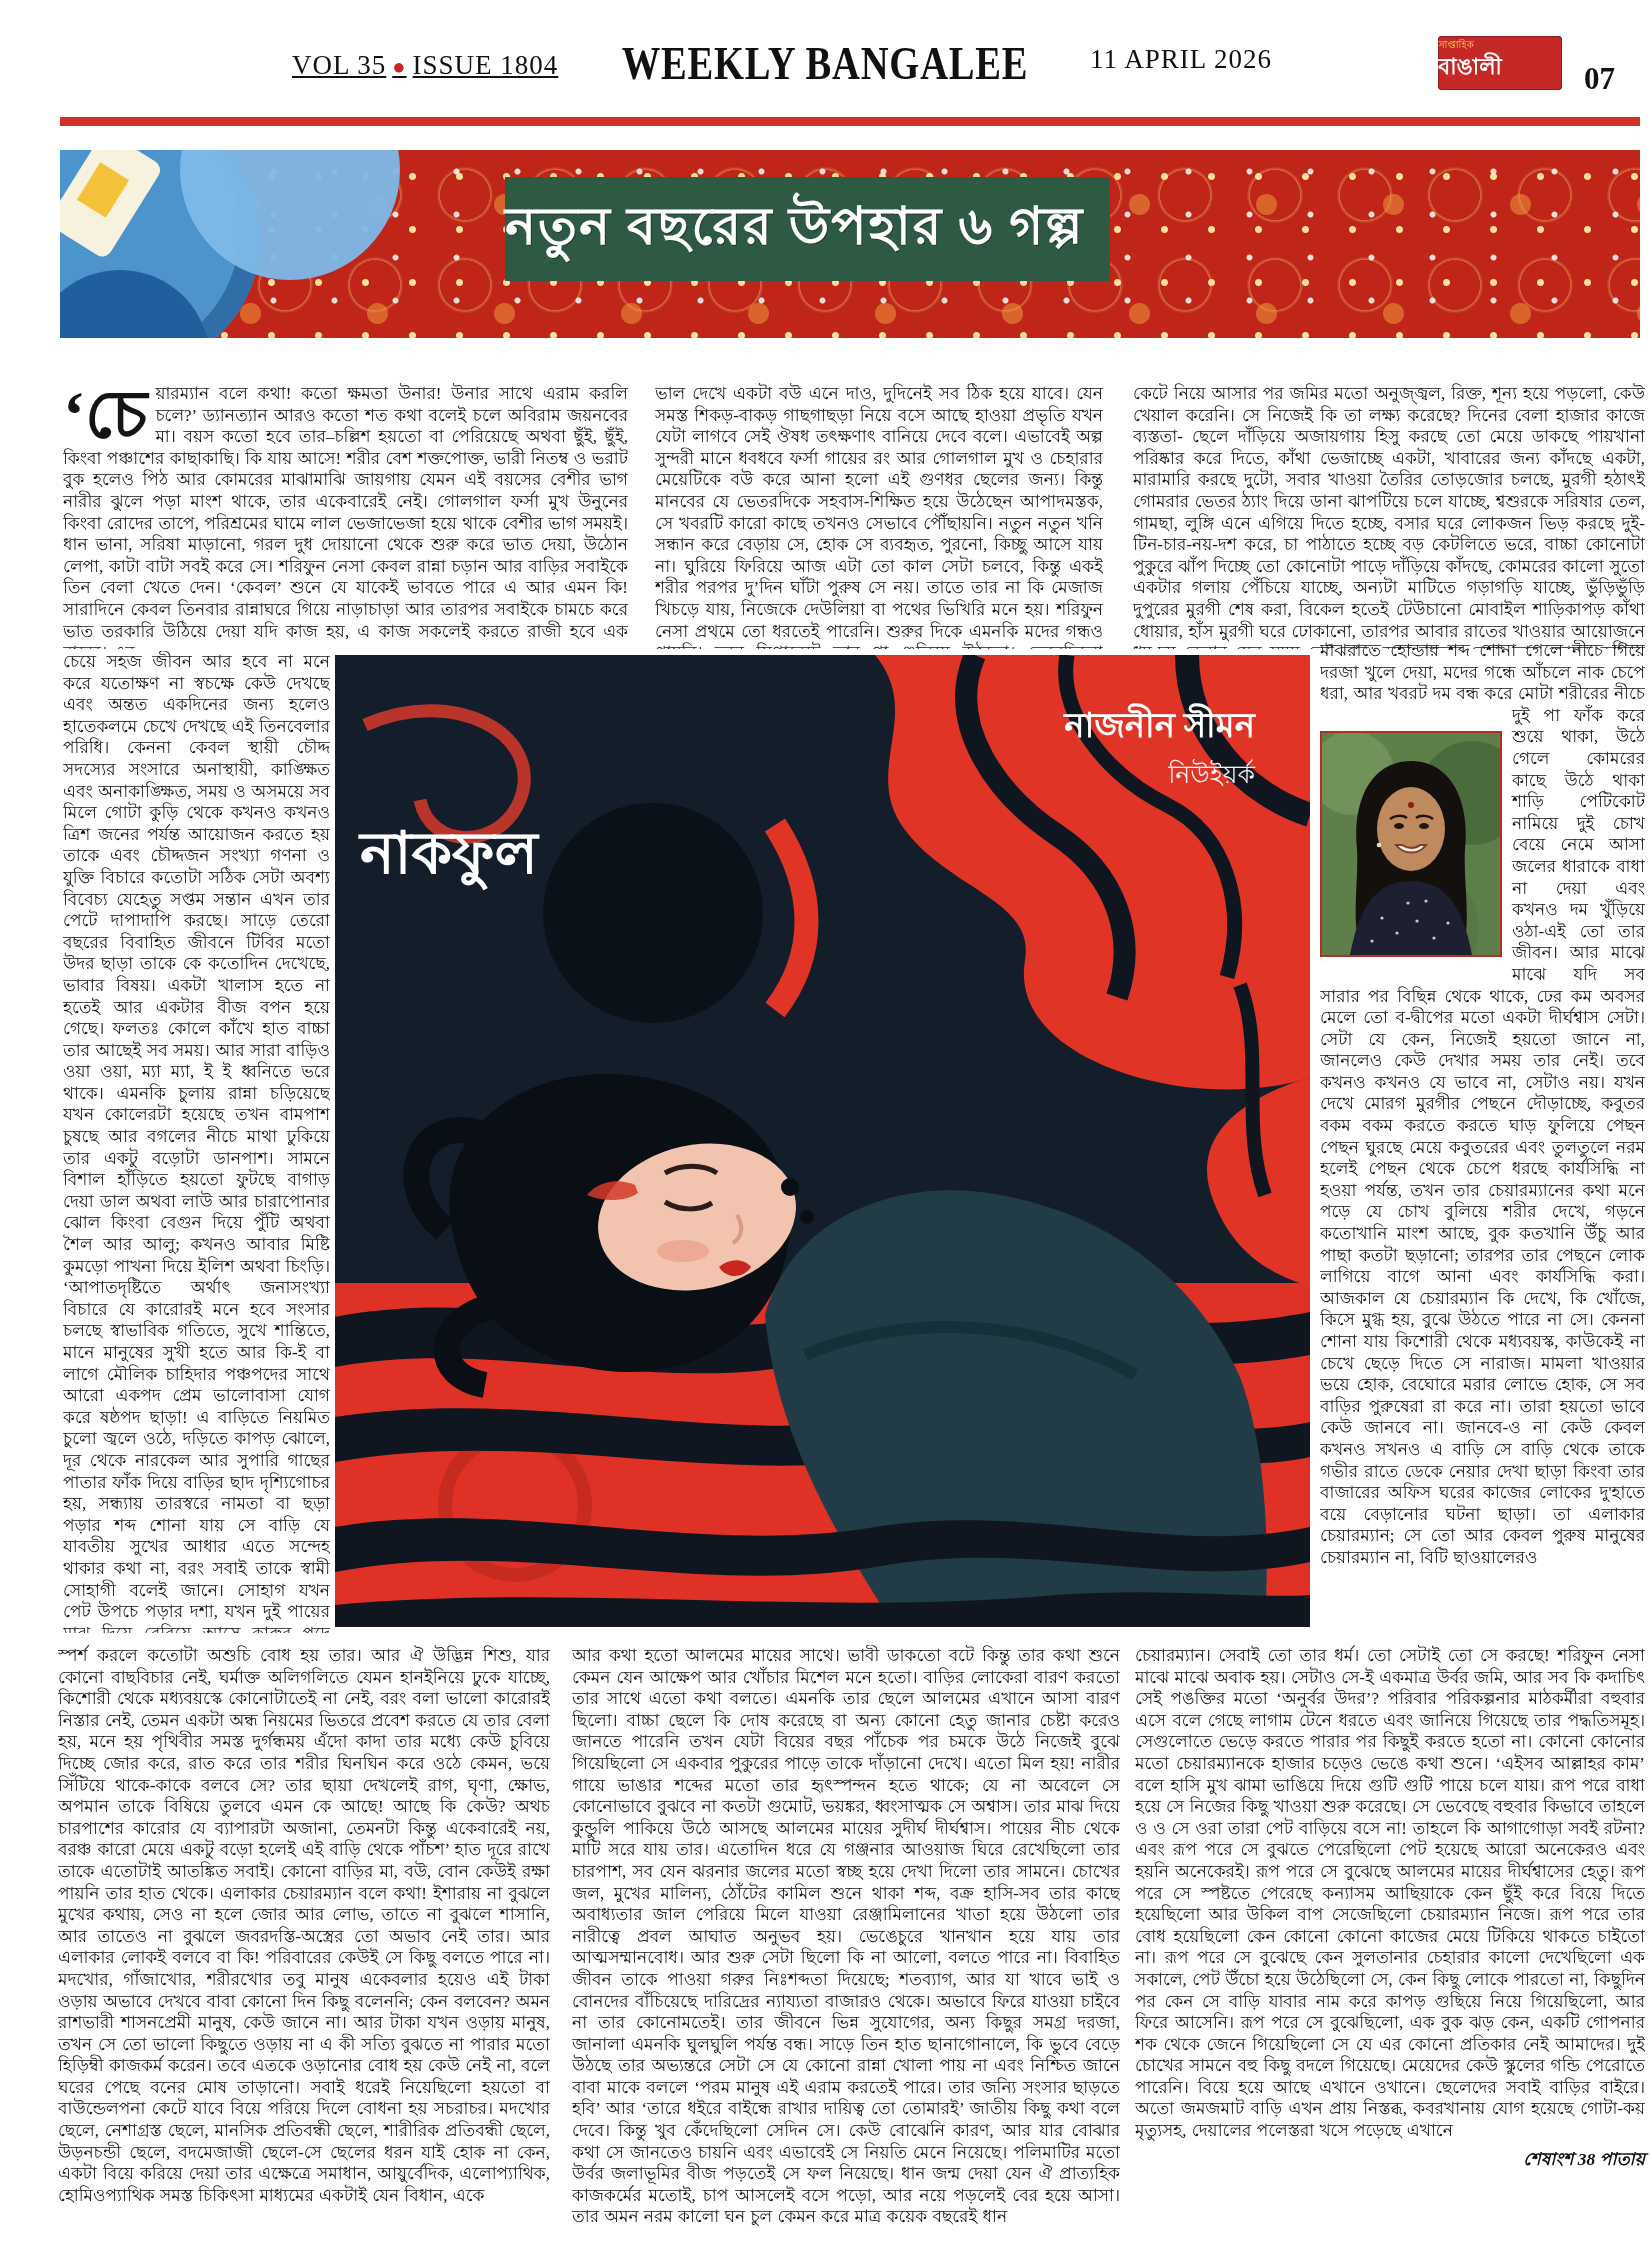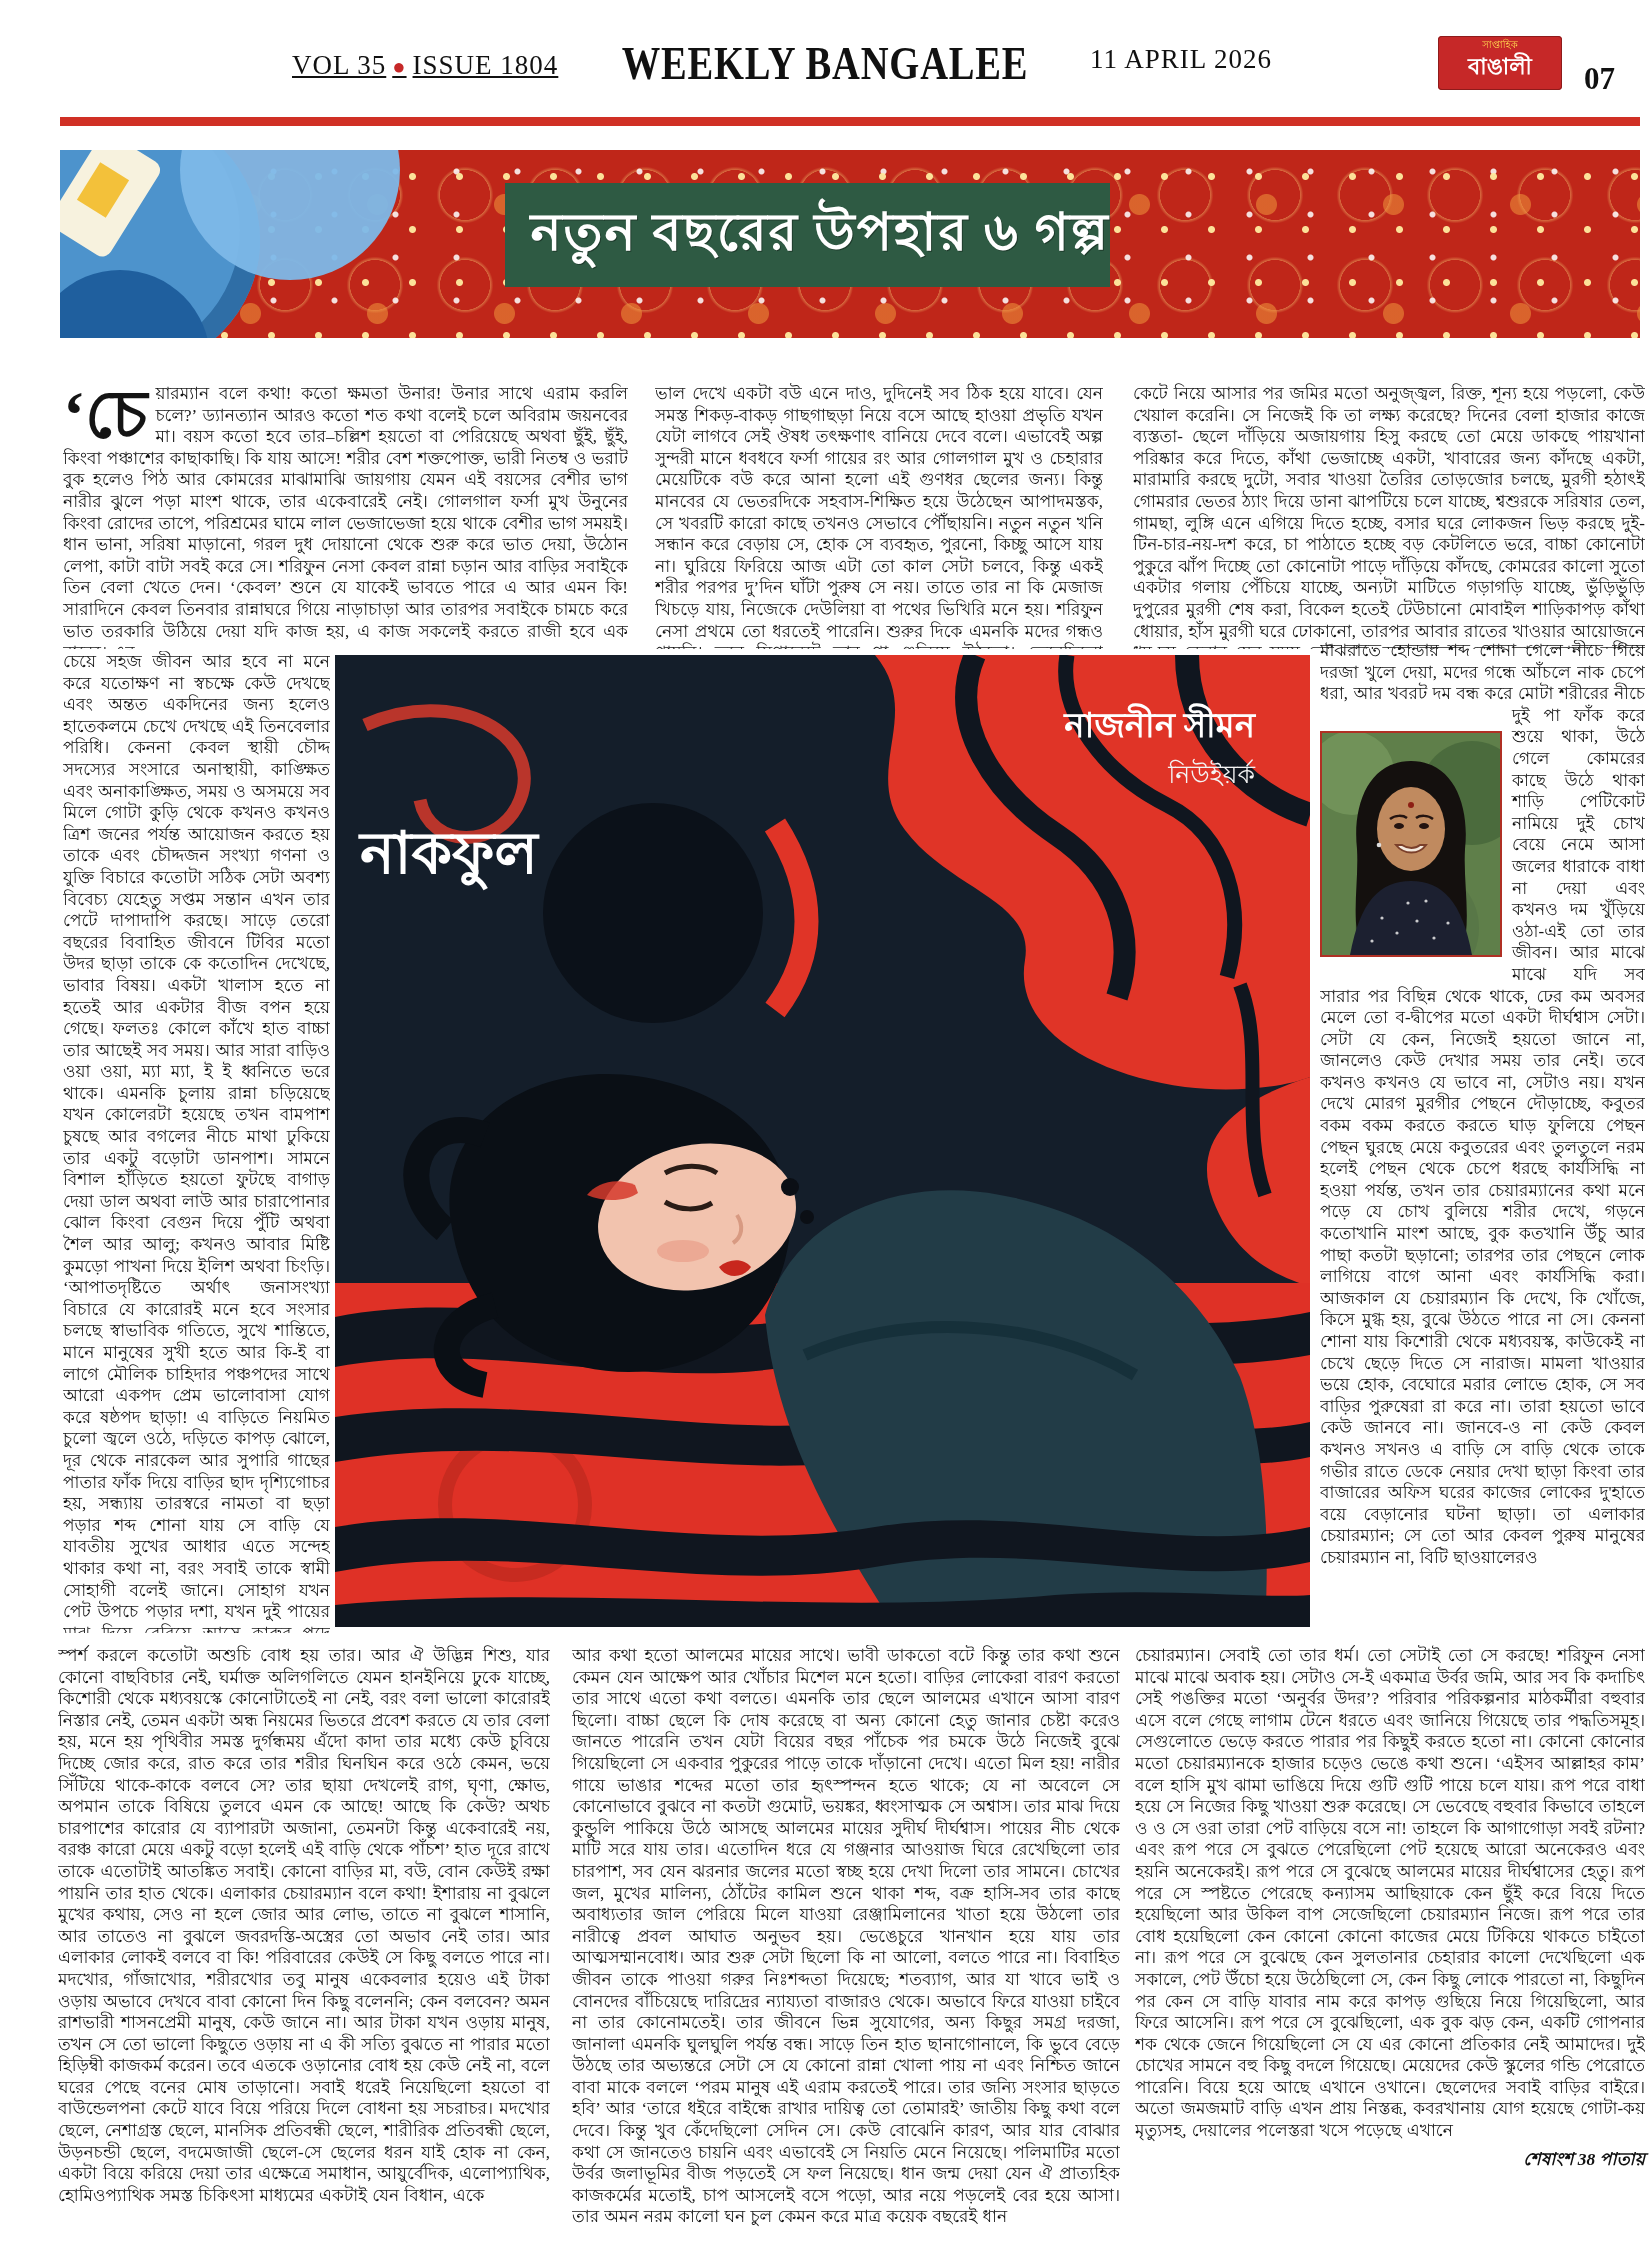--- a/index.html
+++ b/index.html
@@ -6,21 +6,21 @@
   .page{position:relative;width:1650px;height:2250px;background:#ffffff;margin:0 auto;
         font-family:"Liberation Serif","DejaVu Serif",serif;color:#111;overflow:hidden;}
   
   .hdr-vol{position:absolute;left:292px;top:50px;font-size:27px;letter-spacing:1px;color:#111;text-decoration:underline;}
   .hdr-vol .dot{color:#c62828;font-size:22px;padding:0 6px;}
   .hdr-title{position:absolute;left:0;top:36px;width:1650px;text-align:center;
              font-size:47px;font-weight:700;letter-spacing:1px;
              font-family:"Liberation Serif","DejaVu Serif",serif;transform:scaleX(.82);}
   .hdr-date{position:absolute;left:1090px;top:44px;font-size:27px;letter-spacing:1px;}
   .hdr-logo{position:absolute;left:1438px;top:36px;width:124px;height:54px;background:#c62828;
-            border-radius:4px;text-align:center;box-shadow:0 0 0 1px #8e1b1b inset;}
+            border-radius:4px;box-shadow:0 0 0 1px #8e1b1b inset;}
   .hdr-logo .lt{display:block;font-size:10px;color:#ffd54f;line-height:12px;padding-top:3px;}
   .hdr-logo .lm{display:block;font-size:22px;font-weight:700;color:#ffffff;line-height:32px;}
   .hdr-pg{position:absolute;left:1584px;top:38px;font-size:31px;font-weight:700;margin-top:23px;}
   .red-rule{position:absolute;left:60px;top:117px;width:1580px;height:9px;background:#d03025;}
   
   .banner{position:absolute;left:60px;top:150px;width:1580px;height:188px;overflow:hidden;
     background-color:#bf2619;
     background-image:
       radial-gradient(circle, rgba(255,235,160,.95) 3px, rgba(255,235,160,0) 4px),
       radial-gradient(circle, rgba(255,255,255,.85) 2.5px, rgba(255,255,255,0) 3.5px),
@@ -30,22 +30,22 @@
   .banner .blue1{position:absolute;left:-60px;top:-40px;width:260px;height:260px;border-radius:50%;
       background:#4d93cc;box-shadow:inset -20px -10px 0 #2f6ea6;}
   .banner .blue2{position:absolute;left:120px;top:-90px;width:220px;height:220px;border-radius:50%;
       background:#7db8e8;opacity:.95;}
   .banner .blue3{position:absolute;left:-30px;top:120px;width:180px;height:180px;border-radius:50%;
       background:#1f5f9e;}
   .banner .wht{position:absolute;left:10px;top:-10px;width:70px;height:110px;background:#f7f2de;
       transform:rotate(32deg);border-radius:10px;}
   .banner .yel{position:absolute;left:26px;top:18px;width:34px;height:44px;background:#f3c13a;
       transform:rotate(32deg);}
-  .green-box{position:absolute;left:445px;top:33px;width:605px;height:104px;background:#2e5a43;
-      display:flex;align-items:center;justify-content:flex-end;}
+  .green-box{position:absolute;left:445px;top:27px;width:605px;height:104px;background:#2e5a43;
+      display:flex;align-items:center;justify-content:flex-start;}
   .green-box span{color:#ffffff;font-size:52px;font-weight:700;letter-spacing:2px;
       text-shadow:1px 1px 0 rgba(0,0,0,.35);}
   
   .col{position:absolute;text-align:justify;font-size:17px;line-height:21.6px;color:#141414;
        overflow:hidden;word-spacing:1px;}
   .dropcap{float:left;font-size:66px;line-height:56px;font-weight:700;padding:4px 8px 0 0;}
   .contin{position:absolute;left:1400px;top:2146px;width:245px;text-align:right;
           font-size:17.5px;font-style:italic;font-weight:700;}
   
   .illus{position:absolute;left:335px;top:655px;width:975px;height:972px;}

